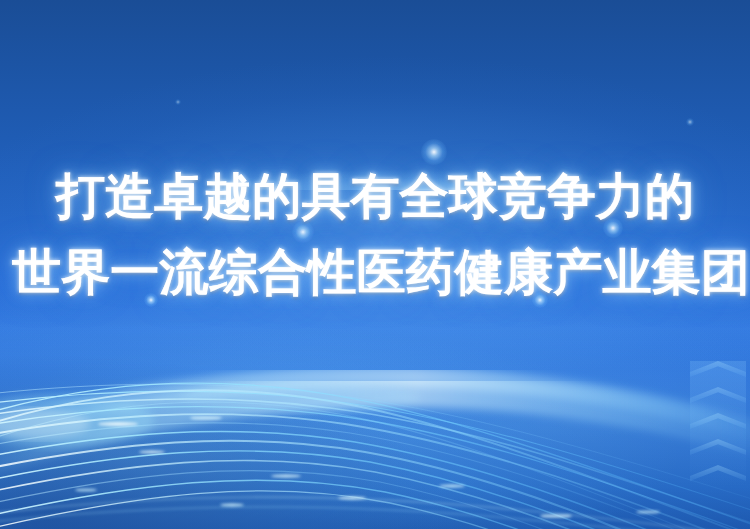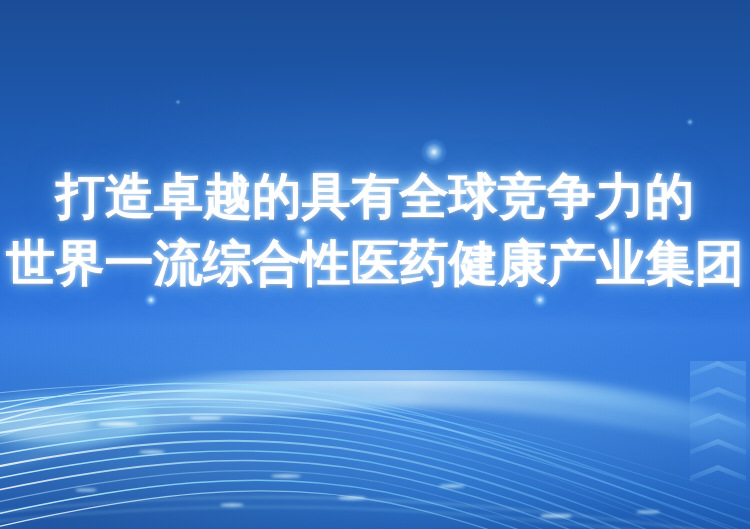--- a/index.html
+++ b/index.html
@@ -160,22 +160,23 @@
     background-clip: text;
   }
   .hl-line.l1 {
     font-size: 60px;
     height: 66px;
     letter-spacing: 0.02em;
   }
   .hl-line.l2 {
     font-size: 60px;
     height: 66px;
-    margin-top: 12px;
+    margin-top: 21px;
     letter-spacing: 0.015em;
+    text-align: right;
   }
 
   
   .hl-sheen {
     position: absolute;
     left: 0;
     top: 150px;
     width: 750px;
     height: 40px;
     z-index: 39;

